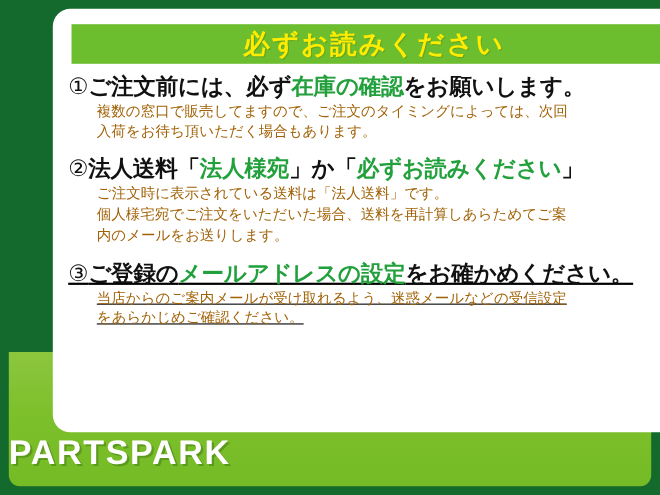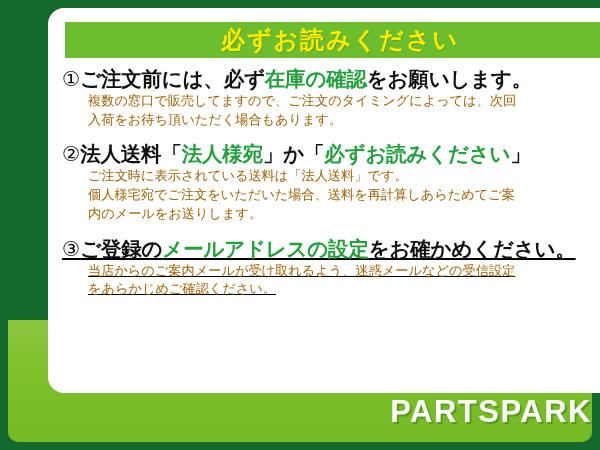--- a/index.html
+++ b/index.html
@@ -31,21 +31,21 @@
     height: 122px;
     background: linear-gradient(to bottom, #8cc63f 0%, #7dc02b 45%, #74bb25 100%);
     border-radius: 0 0 10px 10px;
   }
 
   #brand-wrap {
     position: absolute;
     left: 0;
     right: 0;
     bottom: 12px;
-    text-align: right;
+    text-align: left;
   }
 
   #brand {
     display: inline-block;
     color: #ffffff;
     font-size: 31px;
     font-weight: bold;
     letter-spacing: 1.5px;
     font-family: "Liberation Sans", "DejaVu Sans", sans-serif;
     text-shadow: 2px 2px 0 rgba(60,110,20,0.45);

